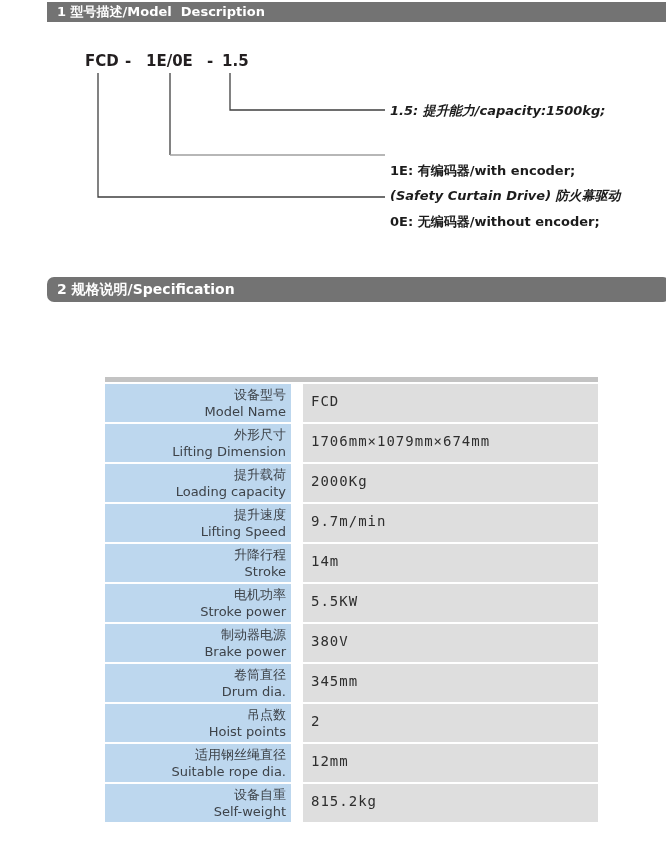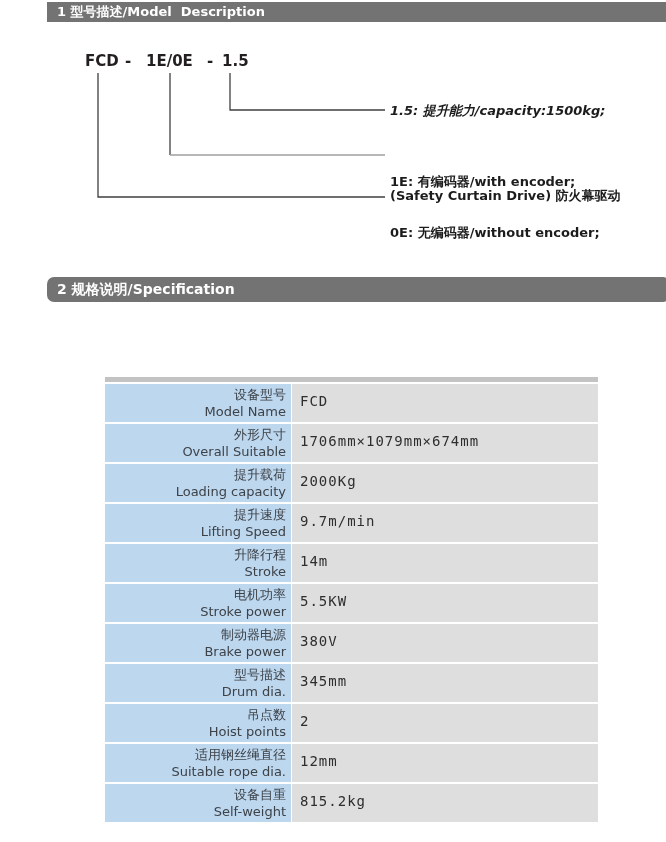--- a/index.html
+++ b/index.html
@@ -52,22 +52,22 @@
   .callout {
     position: absolute;
     left: 390px;
     font-weight: bold;
     font-size: 13px;
     color: #1c1c1c;
     white-space: pre;
     line-height: 16px;
   }
   .callout-capacity { top: 103px; font-style: italic; }
-  .callout-encoder  { top: 139px; line-height: 17px; }
-  .callout-safety   { top: 188px; }
+  .callout-encoder  { top: 128px; line-height: 17px; }
+  .callout-safety   { top: 188px; font-style: italic; }
 
   
   .spec-table {
     position: absolute;
     left: 105px; top: 377px;
     width: 493px;
   }
   .table-top-strip {
     height: 5px;
     background: #c3c3c3;
@@ -82,21 +82,21 @@
     width: 186px;
     background: #bdd7ee;
     display: flex;
     flex-direction: column;
     justify-content: center;
     align-items: flex-end;
     padding-right: 5px;
     color: #3d4248;
     font-size: 13px;
     line-height: 17px;
-    margin-right: 1px;
+    margin-right: 12px;
     white-space: nowrap;
   }
   .value-cell {
     flex: 1;
     background: #dedede;
     display: flex;
     align-items: center;
     padding-left: 8px;
     padding-bottom: 4px;
     font-family: "DejaVu Sans Mono", "Liberation Mono", monospace;
@@ -148,21 +148,21 @@
       <div class="label-cell">
         <span>设备型号</span>
         <span>Model Name</span>
       </div>
       <div class="value-cell">FCD</div>
     </div>
 
     <div class="spec-row">
       <div class="label-cell">
         <span>外形尺寸</span>
-        <span>Overall Suitable</span>
+        <span>Lifting Dimension</span>
       </div>
       <div class="value-cell">1706mm×1079mm×674mm</div>
     </div>
 
     <div class="spec-row">
       <div class="label-cell">
         <span>提升载荷</span>
         <span>Loading capacity</span>
       </div>
       <div class="value-cell">2000Kg</div>
@@ -195,21 +195,21 @@
     <div class="spec-row">
       <div class="label-cell">
         <span>制动器电源</span>
         <span>Brake power</span>
       </div>
       <div class="value-cell">380V</div>
     </div>
 
     <div class="spec-row">
       <div class="label-cell">
-        <span>型号描述</span>
+        <span>卷筒直径</span>
         <span>Drum dia.</span>
       </div>
       <div class="value-cell">345mm</div>
     </div>
 
     <div class="spec-row">
       <div class="label-cell">
         <span>吊点数</span>
         <span>Hoist points</span>
       </div>

